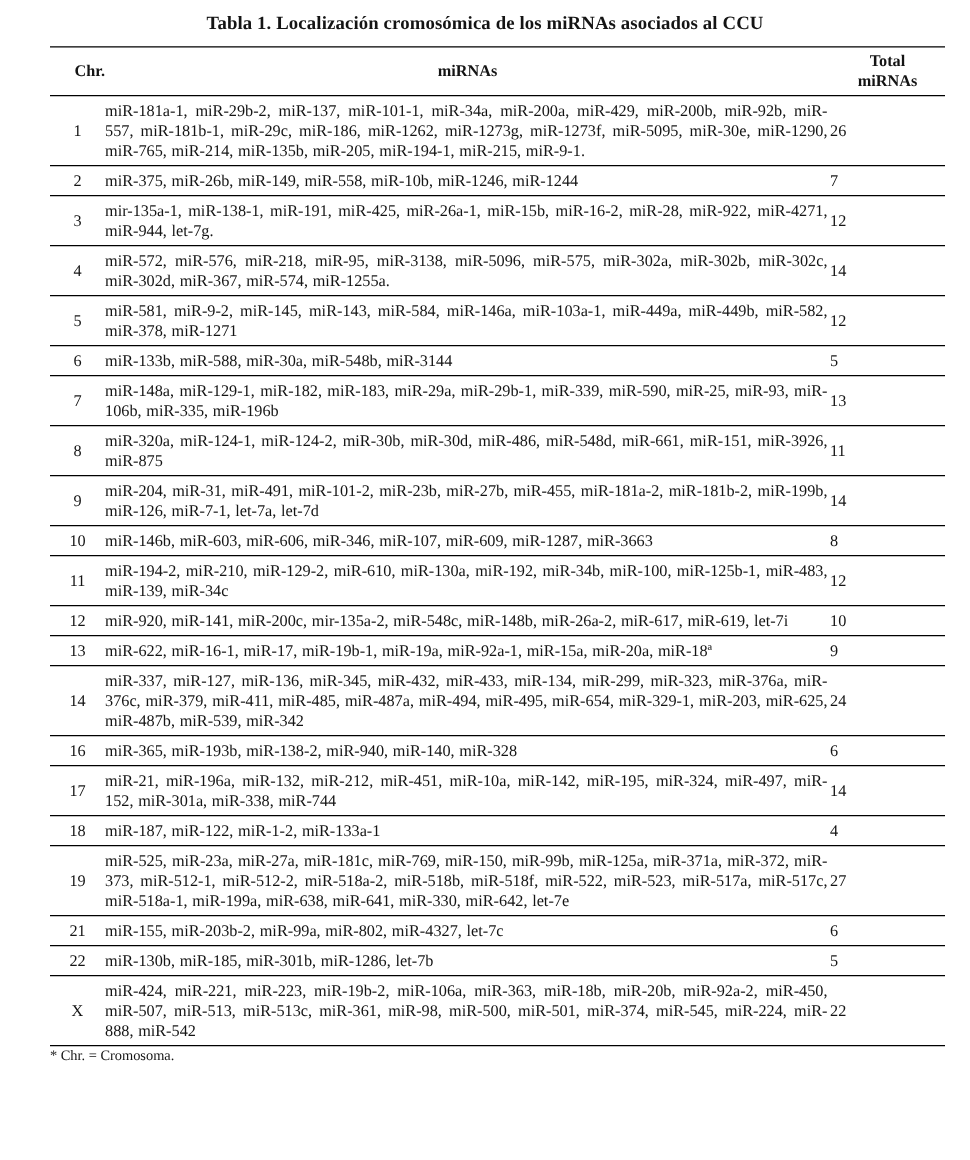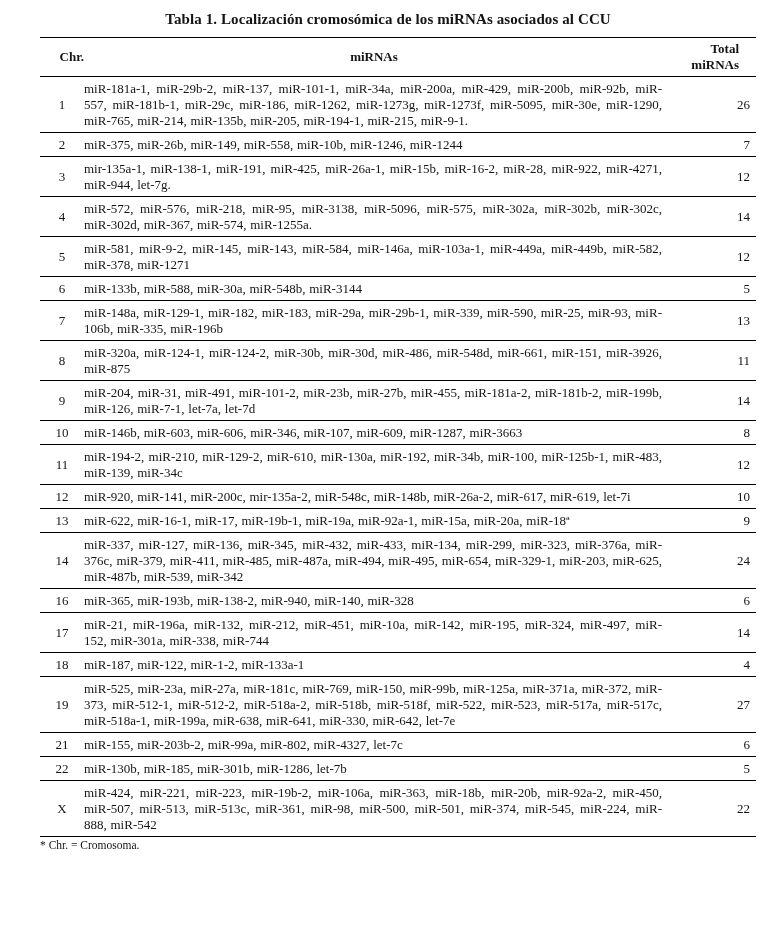--- a/index.html
+++ b/index.html
@@ -42,35 +42,35 @@
     font-weight: bold;
     padding: 3px 0;
     line-height: 16px;
   }
   th.chr-h { width: 44px; text-align: right; }
   th.mirnas-h { width: 580px; text-align: center; }
   th.total-h { width: 92px; text-align: center; }
   th.total-h .wrap {
     width: 58px;
     margin: 0 auto;
-    text-align: right;
+    text-align: center;
   }
   td.chr {
     text-align: center;
     padding: 4px 0 3px 0;
     line-height: 16px;
   }
   td.mirnas {
     text-align: justify;
     padding: 4px 2px 3px 0;
     line-height: 16px;
     word-spacing: 0.5px;
   }
   td.total {
-    text-align: right;
+    text-align: left;
     padding: 4px 6px 3px 0;
     line-height: 16px;
   }
   .footnote {
     margin-left: 40px;
     font-size: 11.5px;
     padding-top: 2px;
   }
 </style>
 </head>

